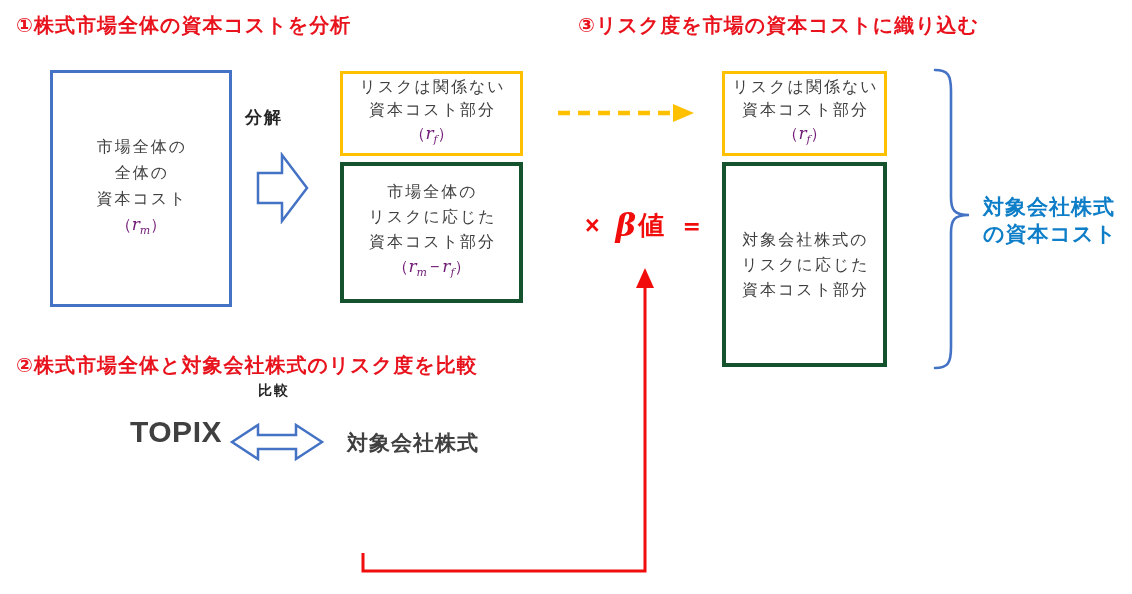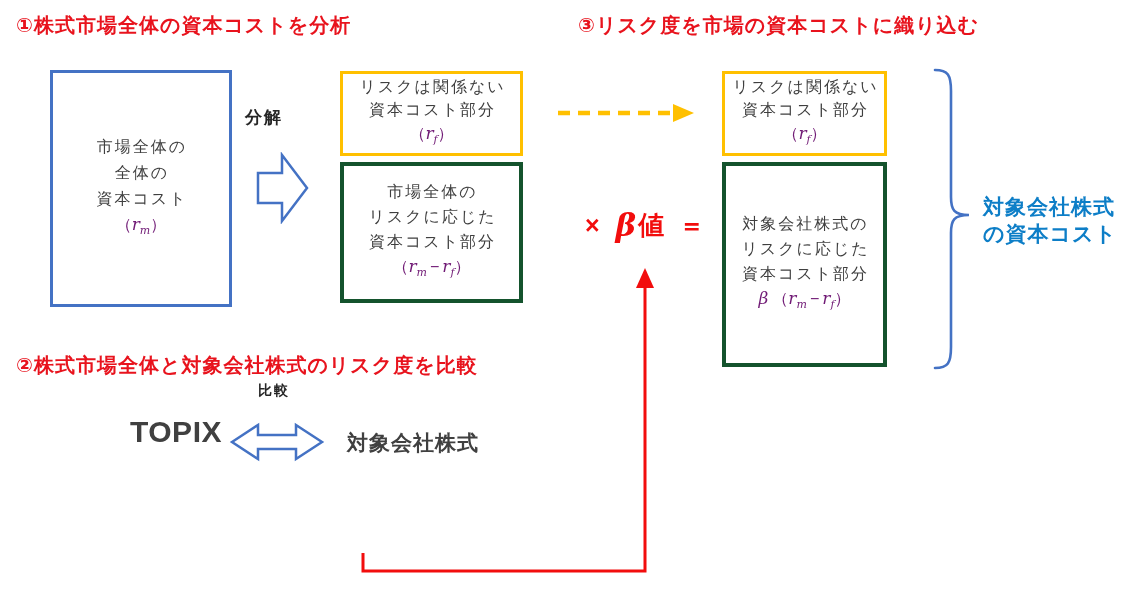--- a/index.html
+++ b/index.html
@@ -87,21 +87,20 @@
   <div class="box border-gold lh23" style="left:722px;top:71px;width:159px;height:79px">
     <div class="jl">リスクは関係ない</div>
     <div class="jl">資本コスト部分</div>
     <div class="frm"><span>（</span><span class="fv">r</span><sub class="fs">f</sub><span>）</span></div>
   </div>
 
   <div class="box border-red lh25" style="left:722px;top:162px;width:157px;height:197px">
     <div class="jl">対象会社株式の</div>
     <div class="jl">リスクに応じた</div>
     <div class="jl">資本コスト部分</div>
-    <div class="frm"><span class="fv" style="margin-right:4px">β</span><span>（</span><span class="fv">r</span><sub class="fs">m</sub><span class="fm">−</span><span class="fv">r</span><sub class="fs">f</sub><span>）</span></div>
   </div>
 
   <div class="eq" style="left:585px;top:205px;height:40px">
     <span class="eq-times">×</span>
     <span class="eq-beta">β</span>
     <span class="eq-val">値</span>
     <span class="eq-eq">＝</span>
   </div>
 
   <svg class="abs" style="left:927px;top:64px" width="48" height="310" viewBox="0 0 48 310">

